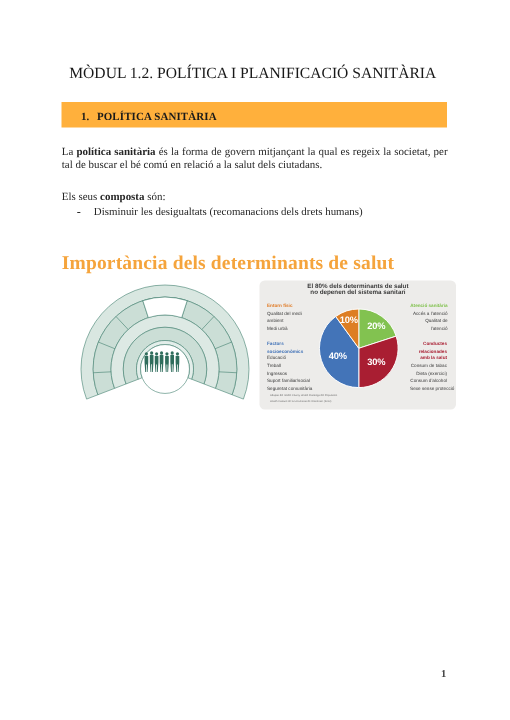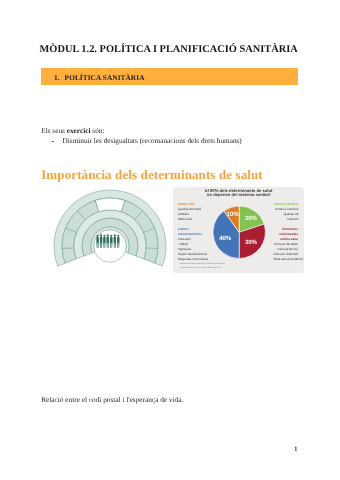--- a/index.html
+++ b/index.html
@@ -1,21 +1,21 @@
 <!DOCTYPE html>
 <html><head>
 <meta charset="utf-8">
 <style>
   html,body{margin:0;padding:0;}
   body{width:340px;height:480px;background:#fff;font-family:"Liberation Serif",serif;overflow:hidden;
     -webkit-font-smoothing:antialiased;text-rendering:geometricPrecision;}
   .page{position:relative;width:340px;height:480px;background:#fff;}
 
   .doc-title{position:absolute;left:39.5px;top:44.2px;width:258px;text-align:center;white-space:nowrap;
-    font-size:10.4px;font-weight:bold;color:#181818;}
+    font-size:10.4px;font-weight:normal;color:#181818;}
 
   .sec-bar{position:absolute;left:41px;top:67.6px;width:257px;height:17.8px;background:#ffb03c;}
   .sec-num{position:absolute;left:13px;top:5.2px;font-size:7.3px;font-weight:bold;color:#1a1a1a;}
   .sec-title{position:absolute;left:23.6px;top:5.2px;font-size:7.3px;font-weight:bold;color:#1a1a1a;letter-spacing:.08px;}
 
   .para{position:absolute;left:41.2px;width:257.2px;font-size:7.3px;line-height:8.95px;
     color:#262626;margin:0;text-align:justify;}
   .para b{font-weight:bold;}
 
   ul.bullets{position:absolute;left:41.2px;width:257.2px;margin:0;padding:0;list-style:none;
@@ -51,32 +51,32 @@
 <body>
 
 <div class="page">
   <div class="doc-title">MÒDUL 1.2. POLÍTICA I PLANIFICACIÓ SANITÀRIA</div>
 
   <div class="sec-bar">
     <span class="sec-num">1.</span>
     <span class="sec-title">POLÍTICA SANITÀRIA</span>
   </div>
 
+  <p class="para" style="top:96.8px">La <b>política sanitària</b> <span>és la forma de govern mitjançant la qual es regeix la societat, per tal de buscar el bé comú en relació a la salut dels ciutadans.</span></p>
 
-  <p class="para" style="top:126.8px"><span>Els seus</span> <b>exercici</b><span> són:</span></p>
+  <p class="para" style="top:126.8px"><span>Els seus</span> <b>composta</b><span> són:</span></p>
 
   <ul class="bullets" style="top:136.8px">
     <li><span class="dash">-</span></li>
     <li><span class="dash">-</span><span>Disminuir les desigualtats (recomanacions dels drets humans)</span></li>
   </ul>
 
   <div class="orange-head" style="top:166.5px">Importància dels determinants de salut</div>
 
 
-  <p class="para" style="top:395.9px">Relació entre el codi postal i l'esperança de vida.</p>
 
   <div class="rainbow-fig">
     <svg width="116" height="84" viewBox="0 0 116 84">
       <defs>
         <path id="tp0" d="M8.12 72.08 A48.6 48.6 0 1 0 107.88 72.08" fill="none"></path>
         <path id="tp1" d="M19.41 73.23 A40.0 40.0 0 1 0 96.59 73.23" fill="none"></path>
         <path id="tp2" d="M26.02 71.24 A33.5 33.5 0 1 0 89.98 71.24" fill="none"></path>
         <path id="tp3" d="M32.85 70.11 A27.0 27.0 0 1 0 83.15 70.11" fill="none"></path>
         <path id="tp4" d="M38.32 67.62 A21.2 21.2 0 1 0 77.68 67.62" fill="none"></path>
       </defs>

